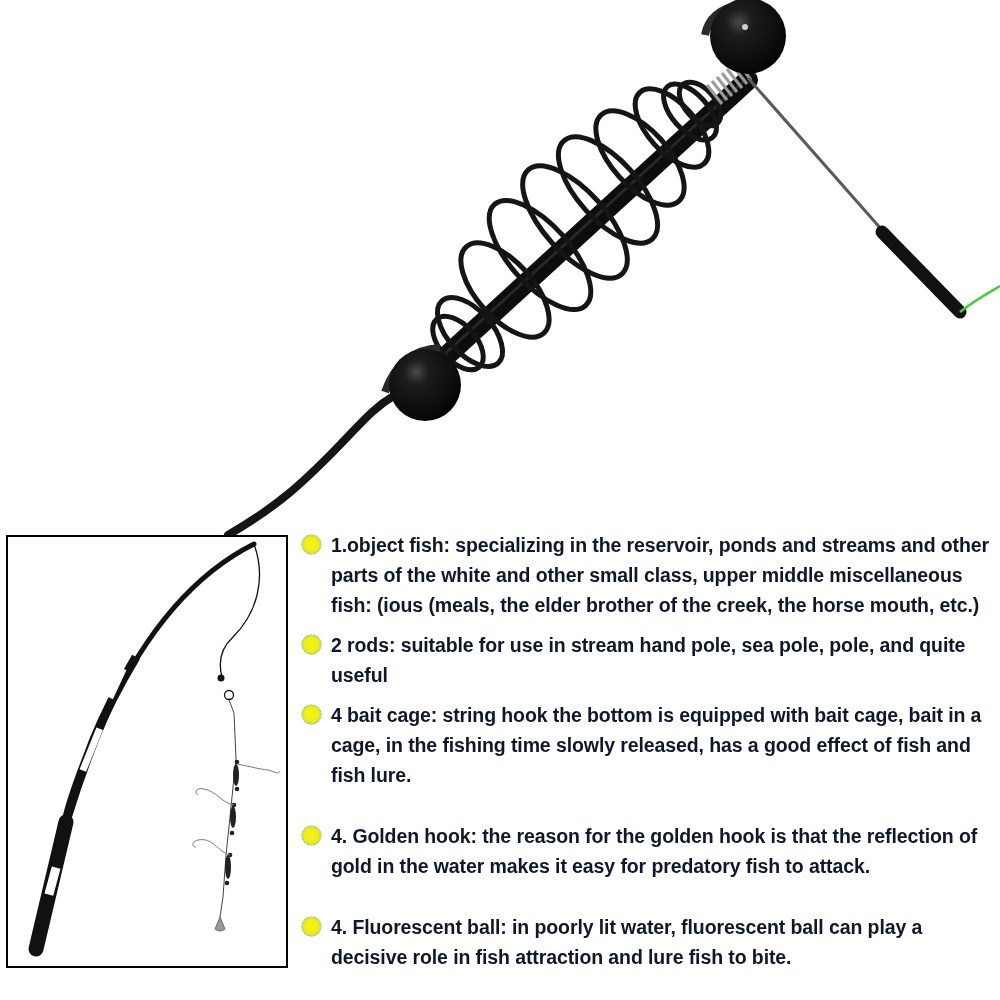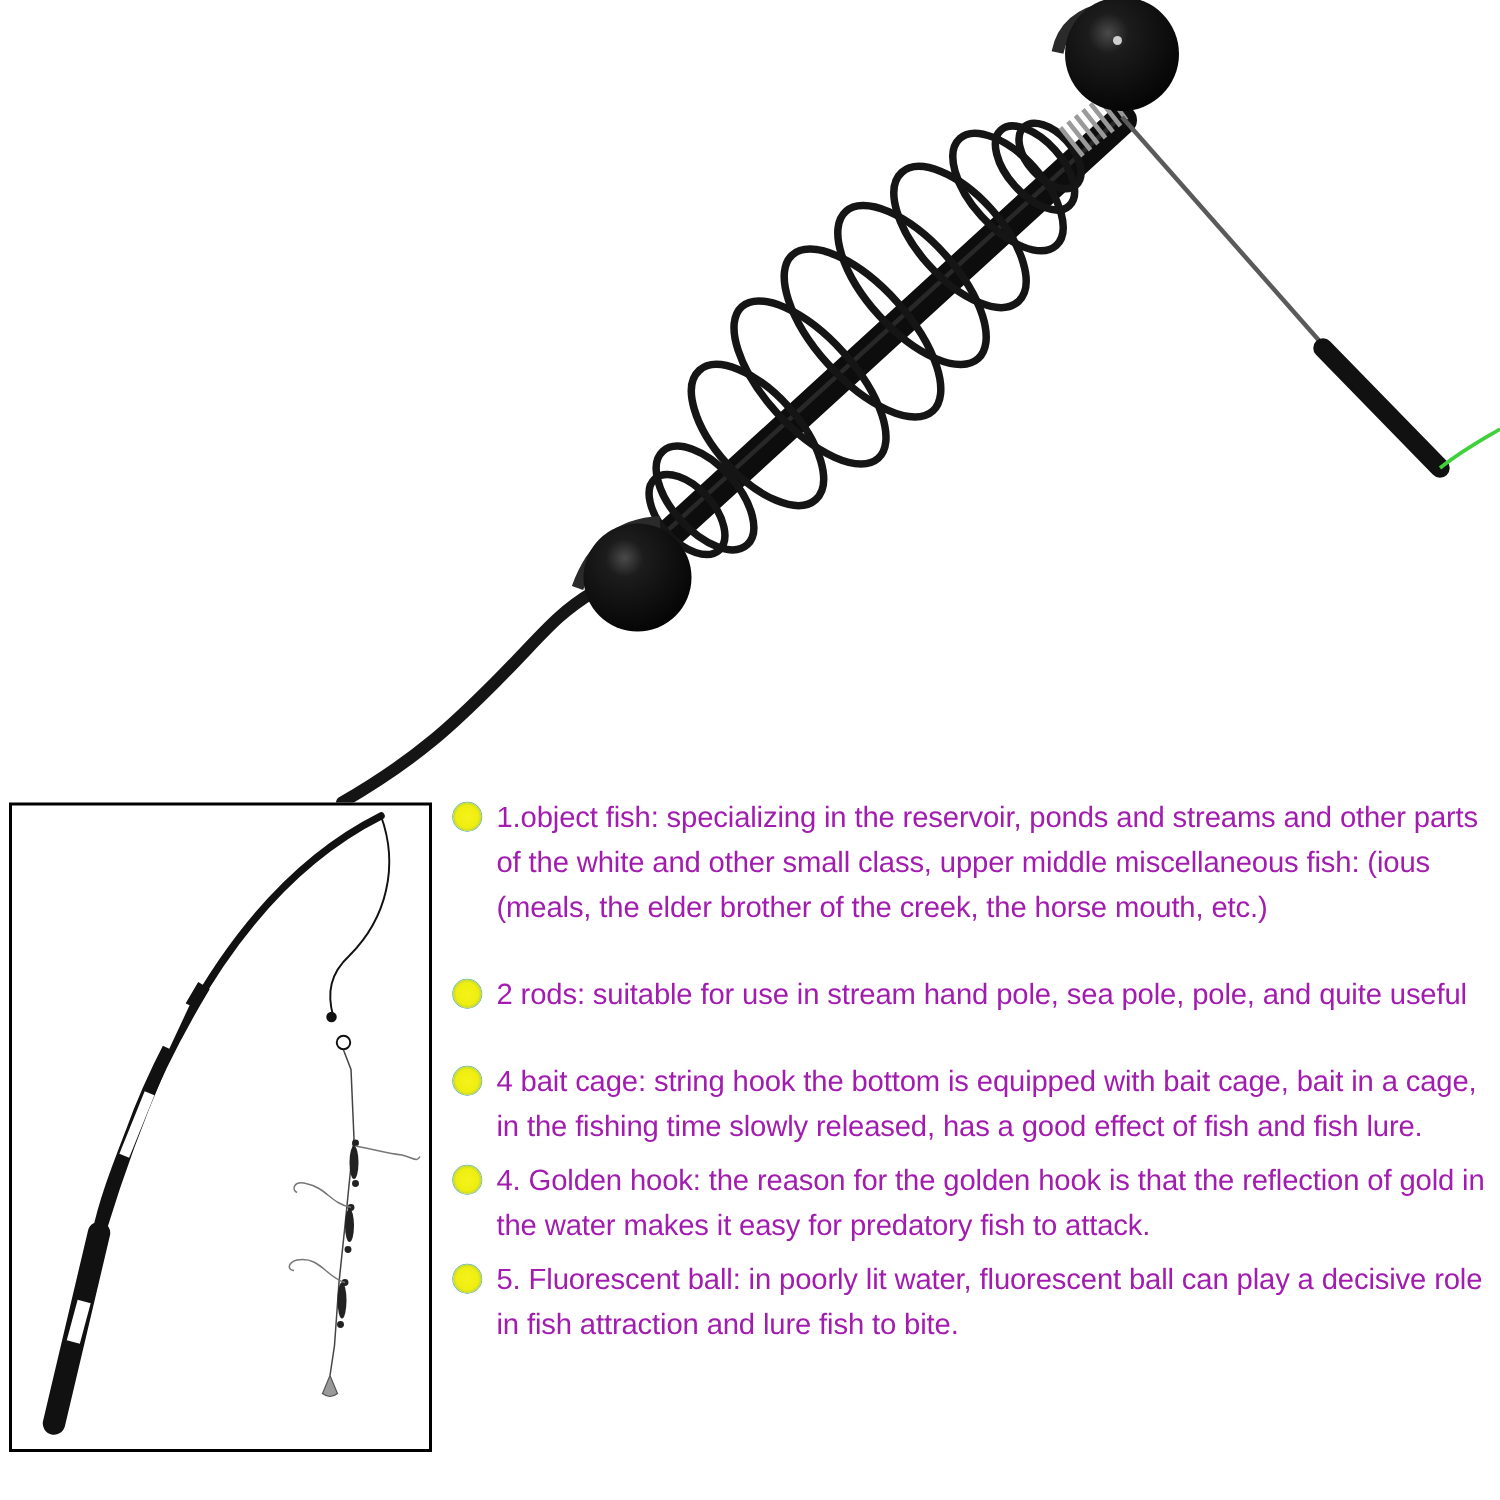--- a/index.html
+++ b/index.html
@@ -14,24 +14,25 @@
     }
     .inset-box svg { position: absolute; left: 0; top: 0; width: 278px; height: 429px; }
 
     .features {
       position: absolute; left: 300px; top: 530px; width: 700px;
       list-style: none;
     }
     .feature {
       position: relative; padding-left: 31px;
       font-size: 19.5px; line-height: 30px; letter-spacing: -0.1px;
-      color: #a21caf;
+      color: #0f172a;
+      font-weight: bold;
     }
-    .feature + .feature { margin-top: 28px; }
-    .feature.gap-lg { margin-top: 6px; }
+    .feature + .feature { margin-top: 10px; }
+    .feature.gap-lg { margin-top: 31px; }
     .bullet {
       position: absolute; left: 2px; top: 5px; width: 19px; height: 19px; border-radius: 50%;
       background: radial-gradient(circle at 50% 50%, #f6f21a 0%, #eeee10 55%, #c8d830 70%, #2f8f86 75%, #2d8a82 100%);
       box-shadow: 0 0 0 0.5px #5bb0a8;
     }
   </style>
 </head>
 <body>
 
 <svg class="product-photo" viewBox="0 0 1000 540">
@@ -135,15 +136,15 @@
   <li class="feature">
     <span class="bullet"></span>
     <span>4 bait cage: string hook the bottom is equipped with bait cage, bait in a cage, in the fishing time slowly released, has a good effect of fish and fish lure.</span>
   </li>
   <li class="feature gap-lg">
     <span class="bullet"></span>
     <span>4. Golden hook: the reason for the golden hook is that the reflection of gold in the water makes it easy for predatory fish to attack.</span>
   </li>
   <li class="feature gap-lg">
     <span class="bullet"></span>
-    <span>5. Fluorescent ball: in poorly lit water, fluorescent ball can play a decisive role in fish attraction and lure fish to bite.</span>
+    <span>4. Fluorescent ball: in poorly lit water, fluorescent ball can play a decisive role in fish attraction and lure fish to bite.</span>
   </li>
 </ul>
 
 </body></html>

